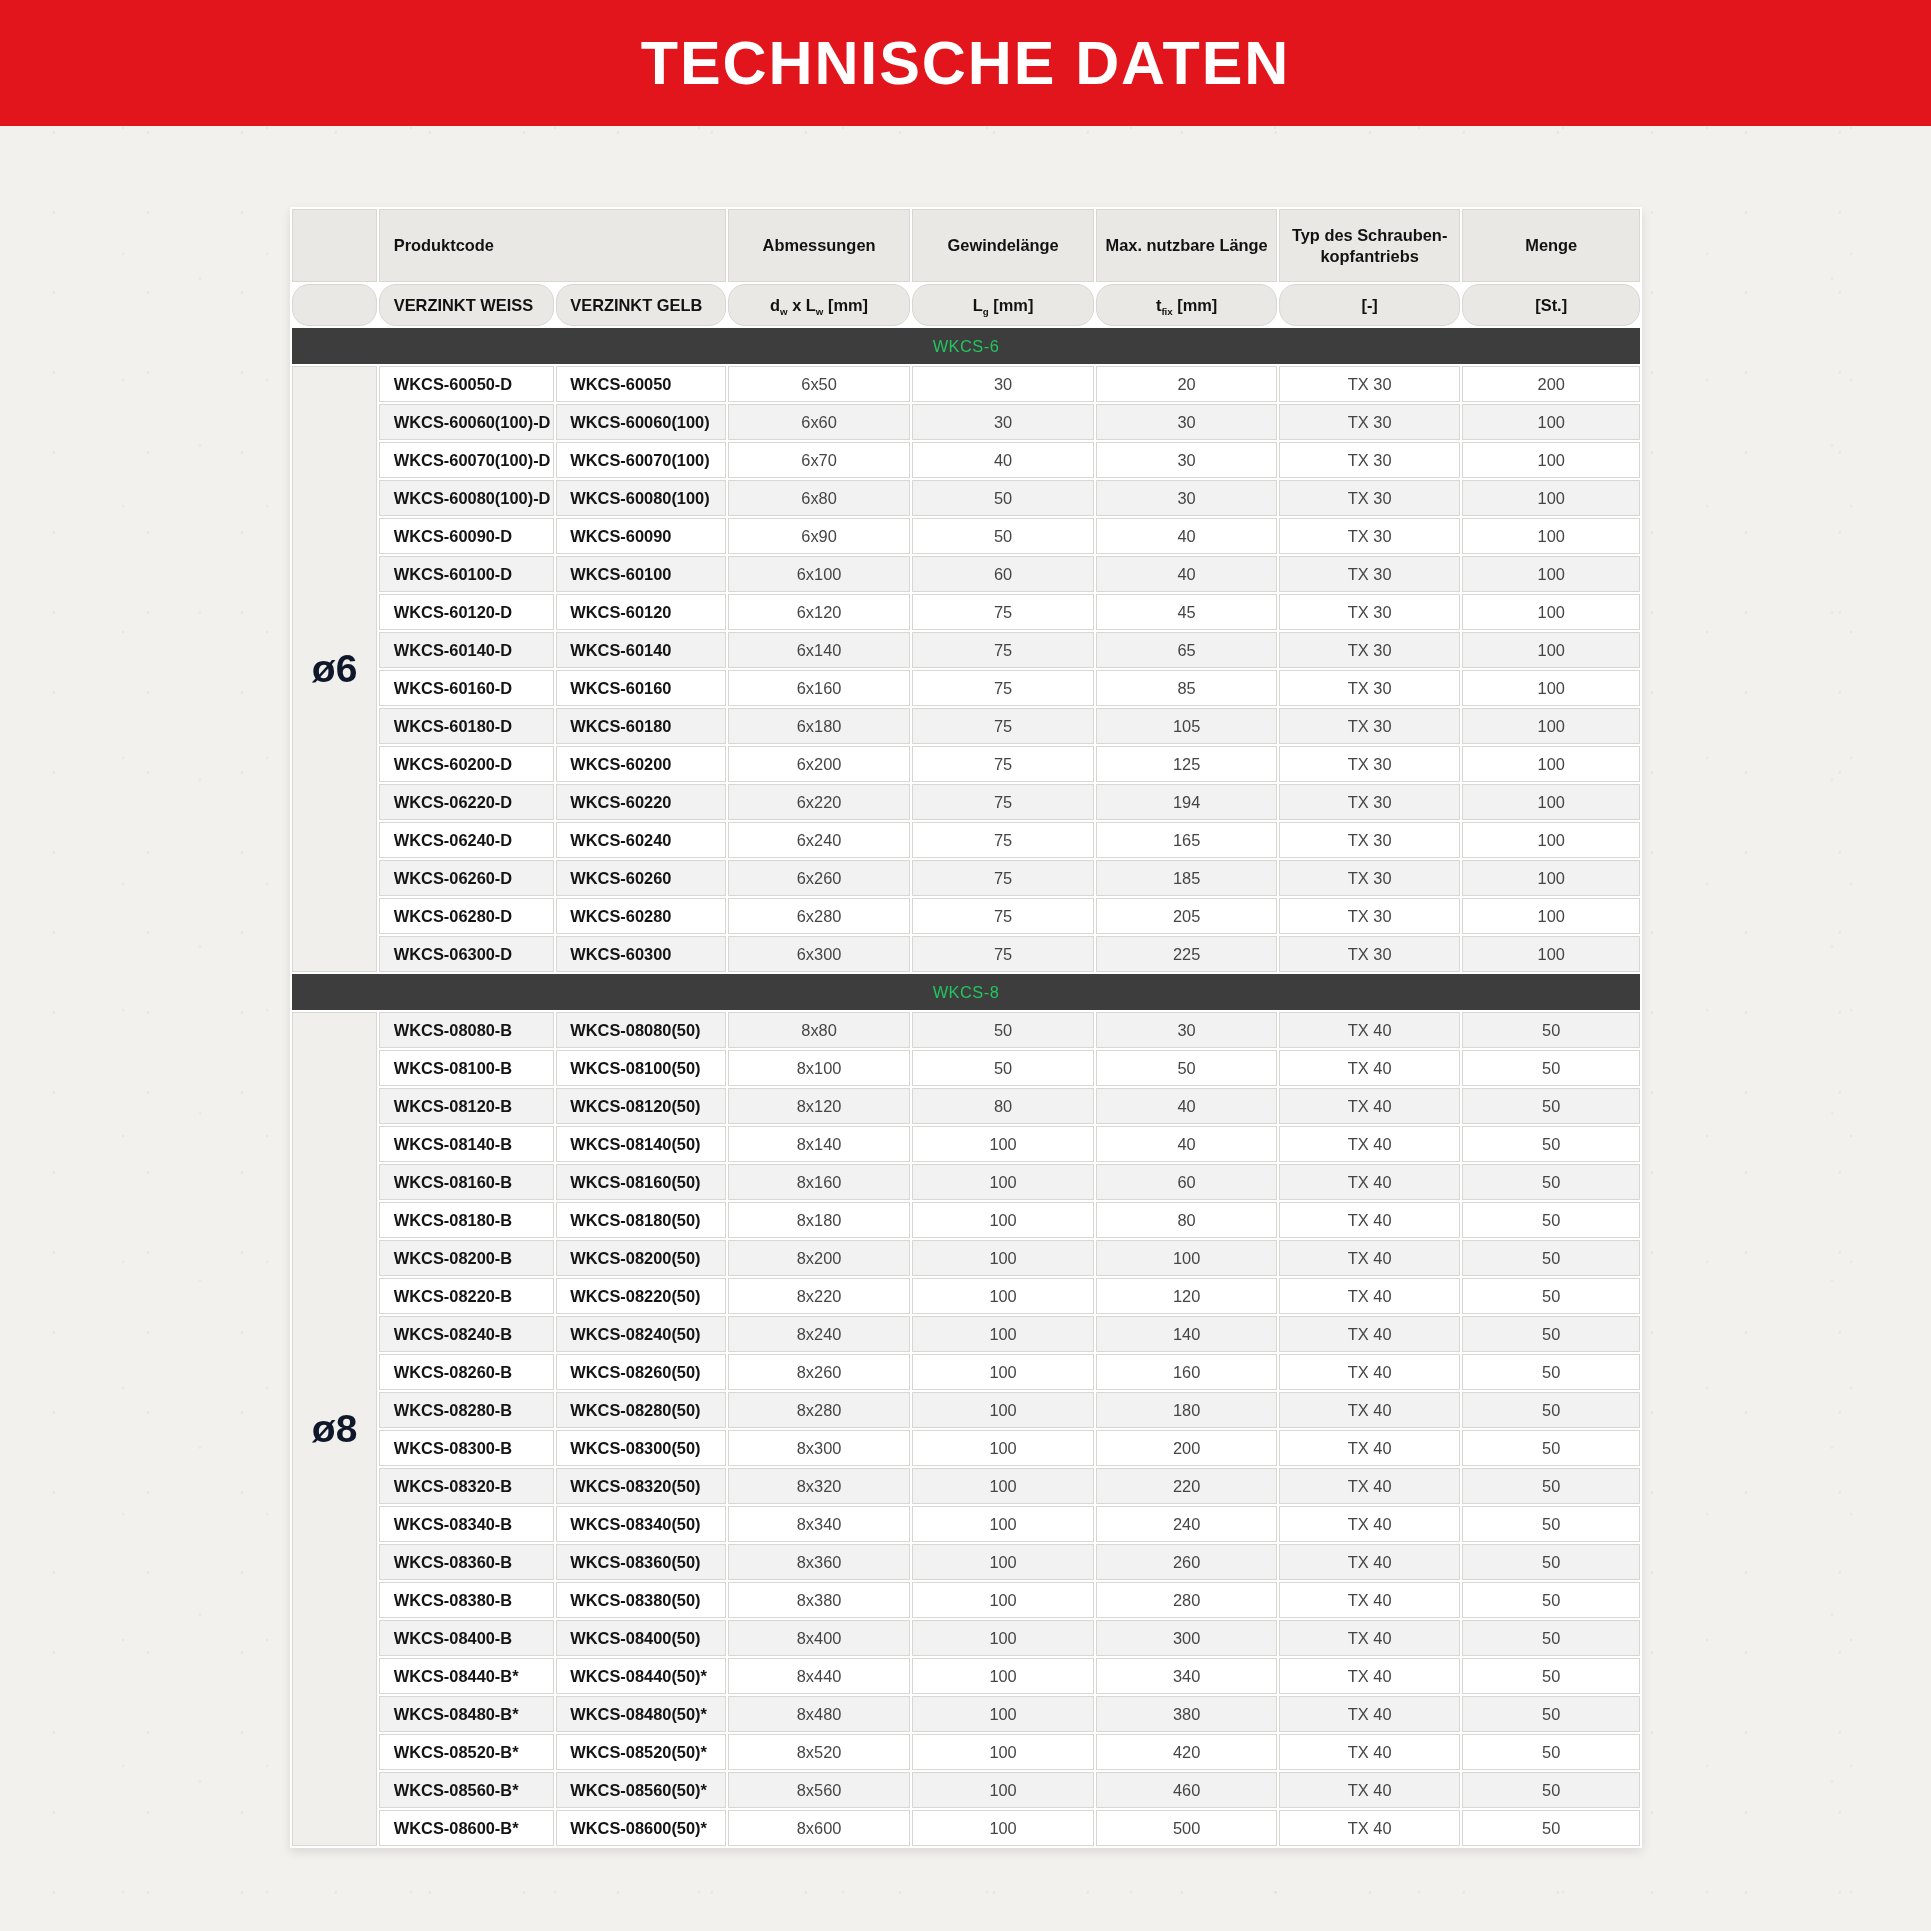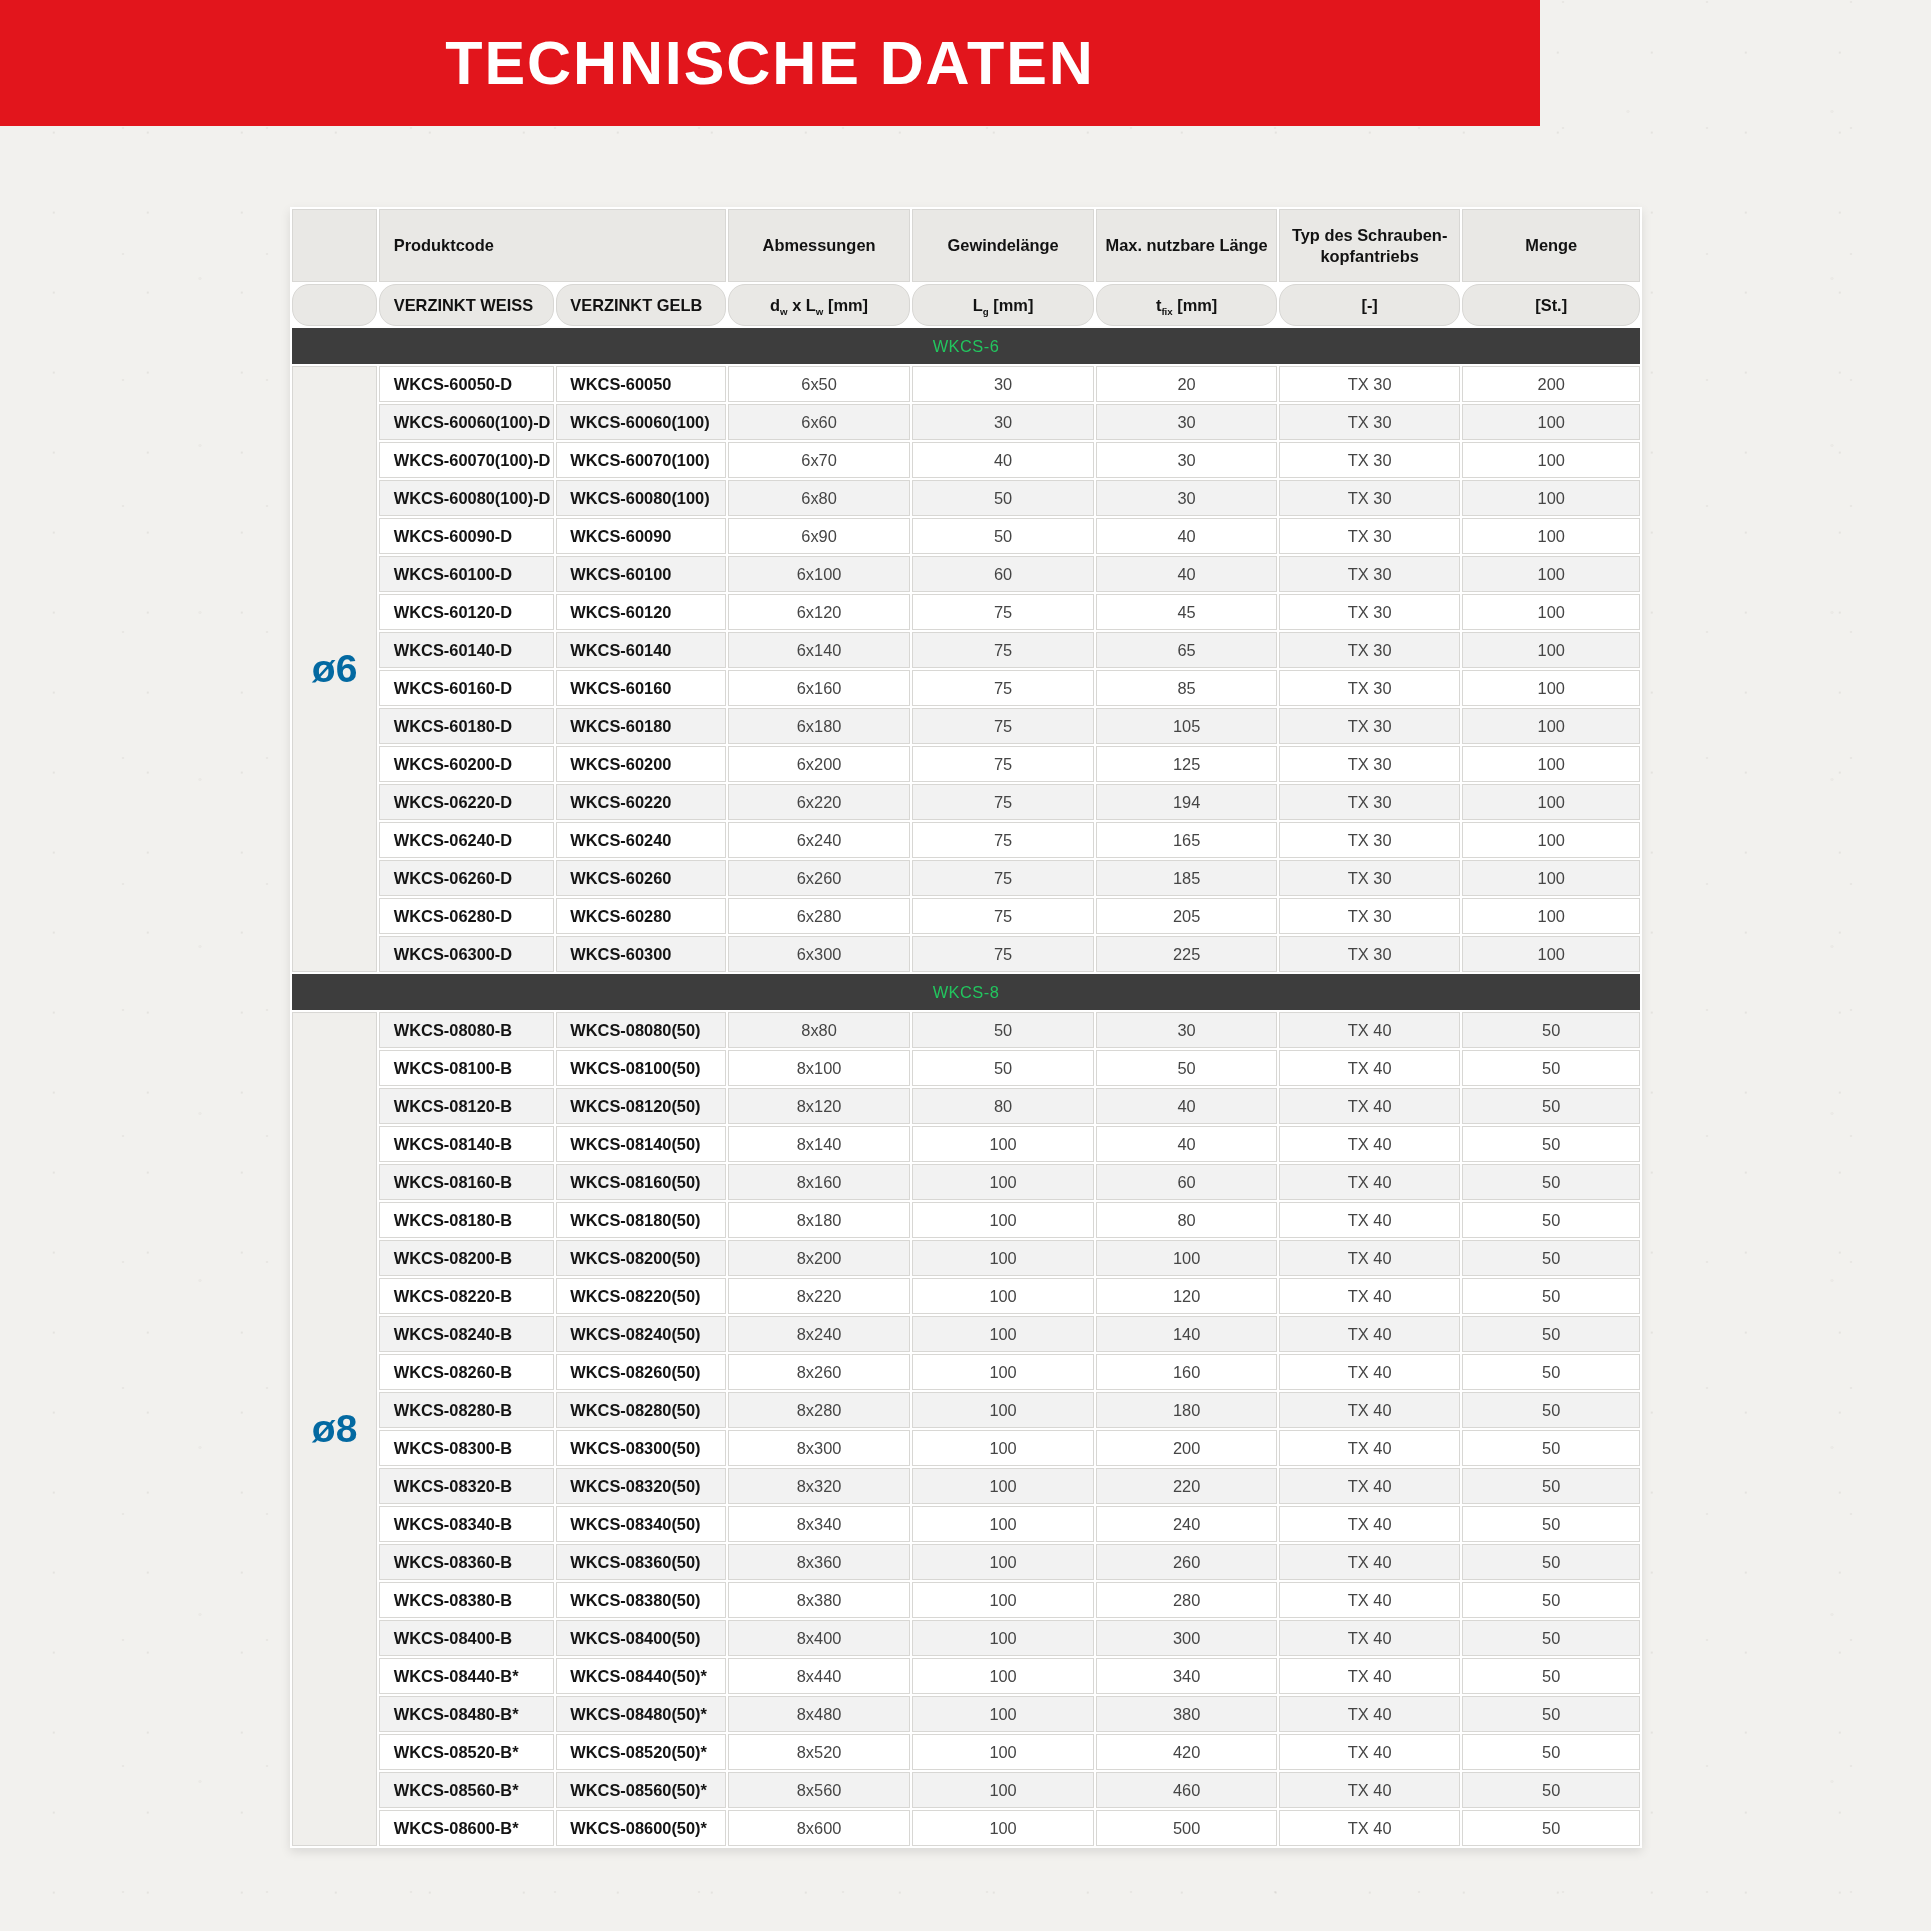--- a/index.html
+++ b/index.html
@@ -12,21 +12,21 @@
   body::before{
     content:"";position:absolute;inset:0;z-index:0;pointer-events:none;
     background-image:
       radial-gradient(rgba(110,100,90,0.10) 1px, transparent 1.5px),
       radial-gradient(rgba(110,100,90,0.07) 1px, transparent 1.7px),
       radial-gradient(rgba(110,100,90,0.05) 1.4px, transparent 2.1px);
     background-size:94px 80px, 144px 126px, 204px 167px;
     background-position:6.8px 12.6px, 51px 65px, 98px 28px;
   }
   .banner{
-    position:absolute;top:0;left:0;width:1540px;height:126px;z-index:2;
+    position:absolute;top:0;left:0;width:1931px;height:126px;z-index:2;
     display:flex;align-items:center;justify-content:center;
   }
   .banner .title{
     color:#ffffff;font-size:61px;font-weight:bold;letter-spacing:1.9px;line-height:1;
   }
   .table-wrap{
     position:absolute;left:290px;top:207px;width:1352px;z-index:1;
     box-shadow:0 3.9px 9.7px rgba(0,0,0,0.10);
   }
   table{
@@ -48,21 +48,21 @@
   sub{font-size:9.7px;line-height:0;}
   tr.section-bar td{
     height:36px;background:#3d3d3d;border:1px solid #3d3d3d;
     color:#22c55e;font-size:16.4px;text-align:center;font-weight:normal;letter-spacing:0.5px;
   }
   tbody td{height:36px;font-size:16.4px;}
   td.code{font-weight:bold;color:#141414;}
   td.num{text-align:center;color:#454545;font-weight:normal;}
   td.dia{
     background:#f0efec;text-align:center;vertical-align:middle;
-    font-size:39px;font-weight:bold;color:#0369a1;margin-top:47px;
+    font-size:39px;font-weight:bold;color:#0f172a;margin-top:47px;
   }
   tr.row-white td{background:#ffffff;}
   tr.row-gray td{background:#f2f2f2;}
   tr.row-white td.dia, tr.row-gray td.dia{background:#f0efec;}
 </style>
 </head>
 <body>
 
 <div class="banner" style="background: rgb(226, 21, 28);">
   <div class="title">TECHNISCHE DATEN</div>

